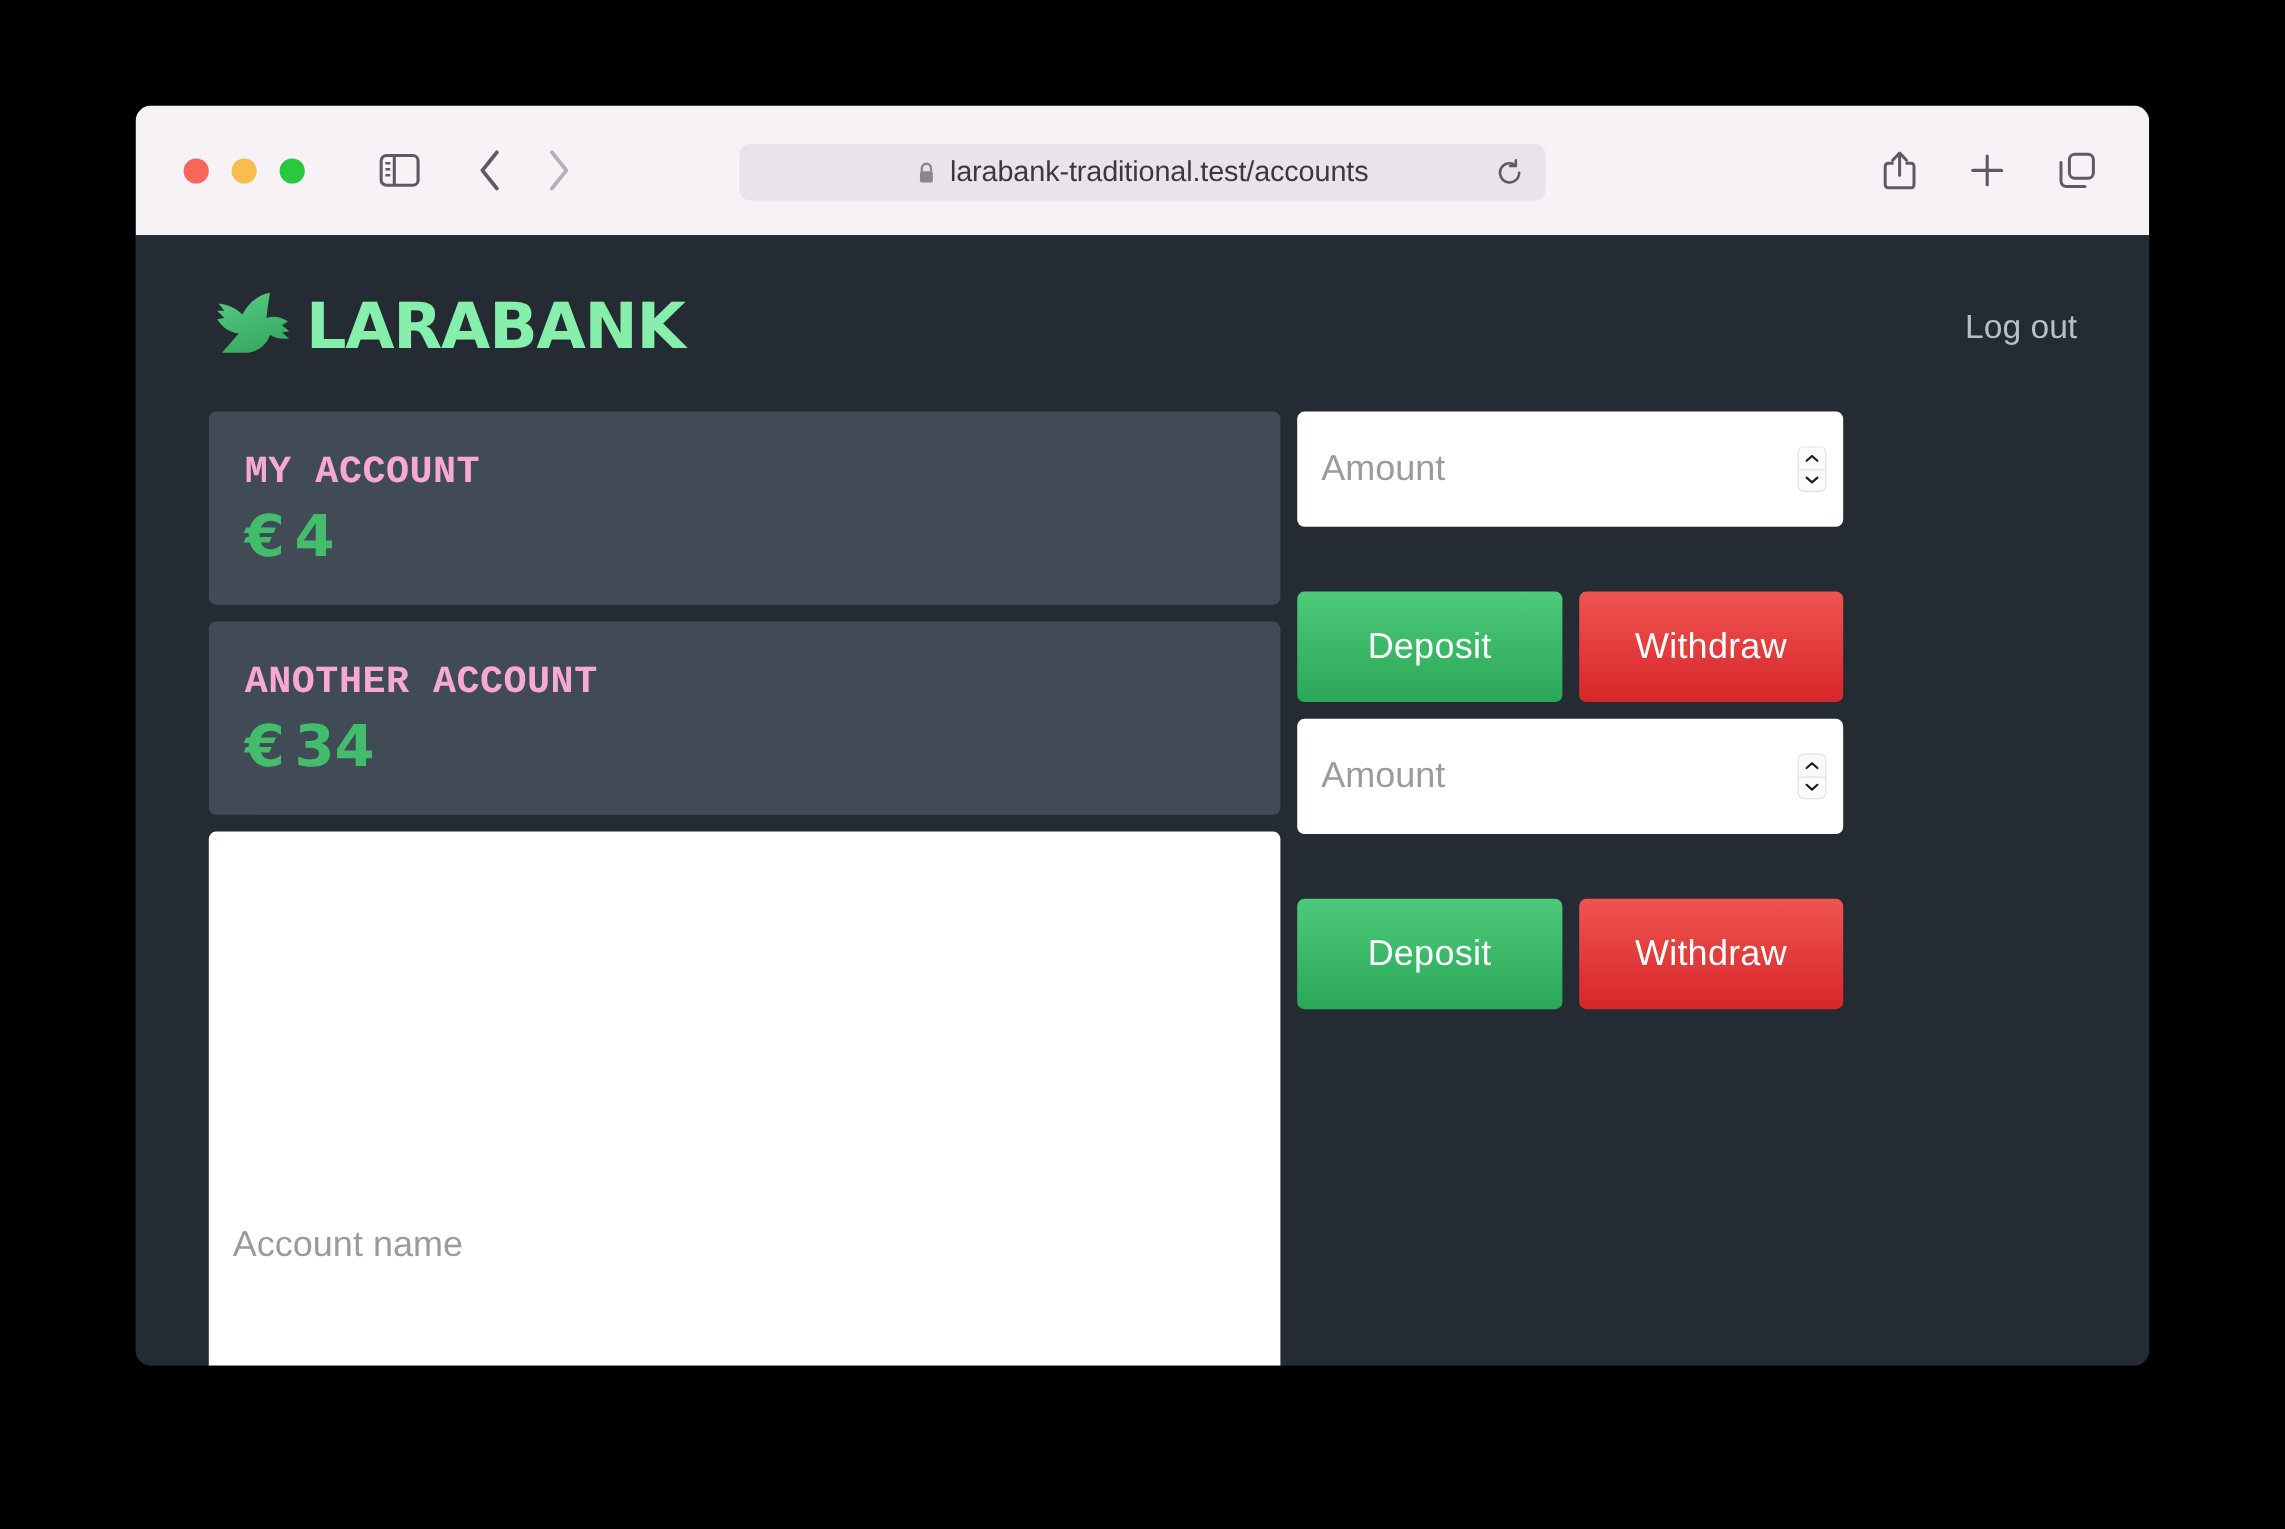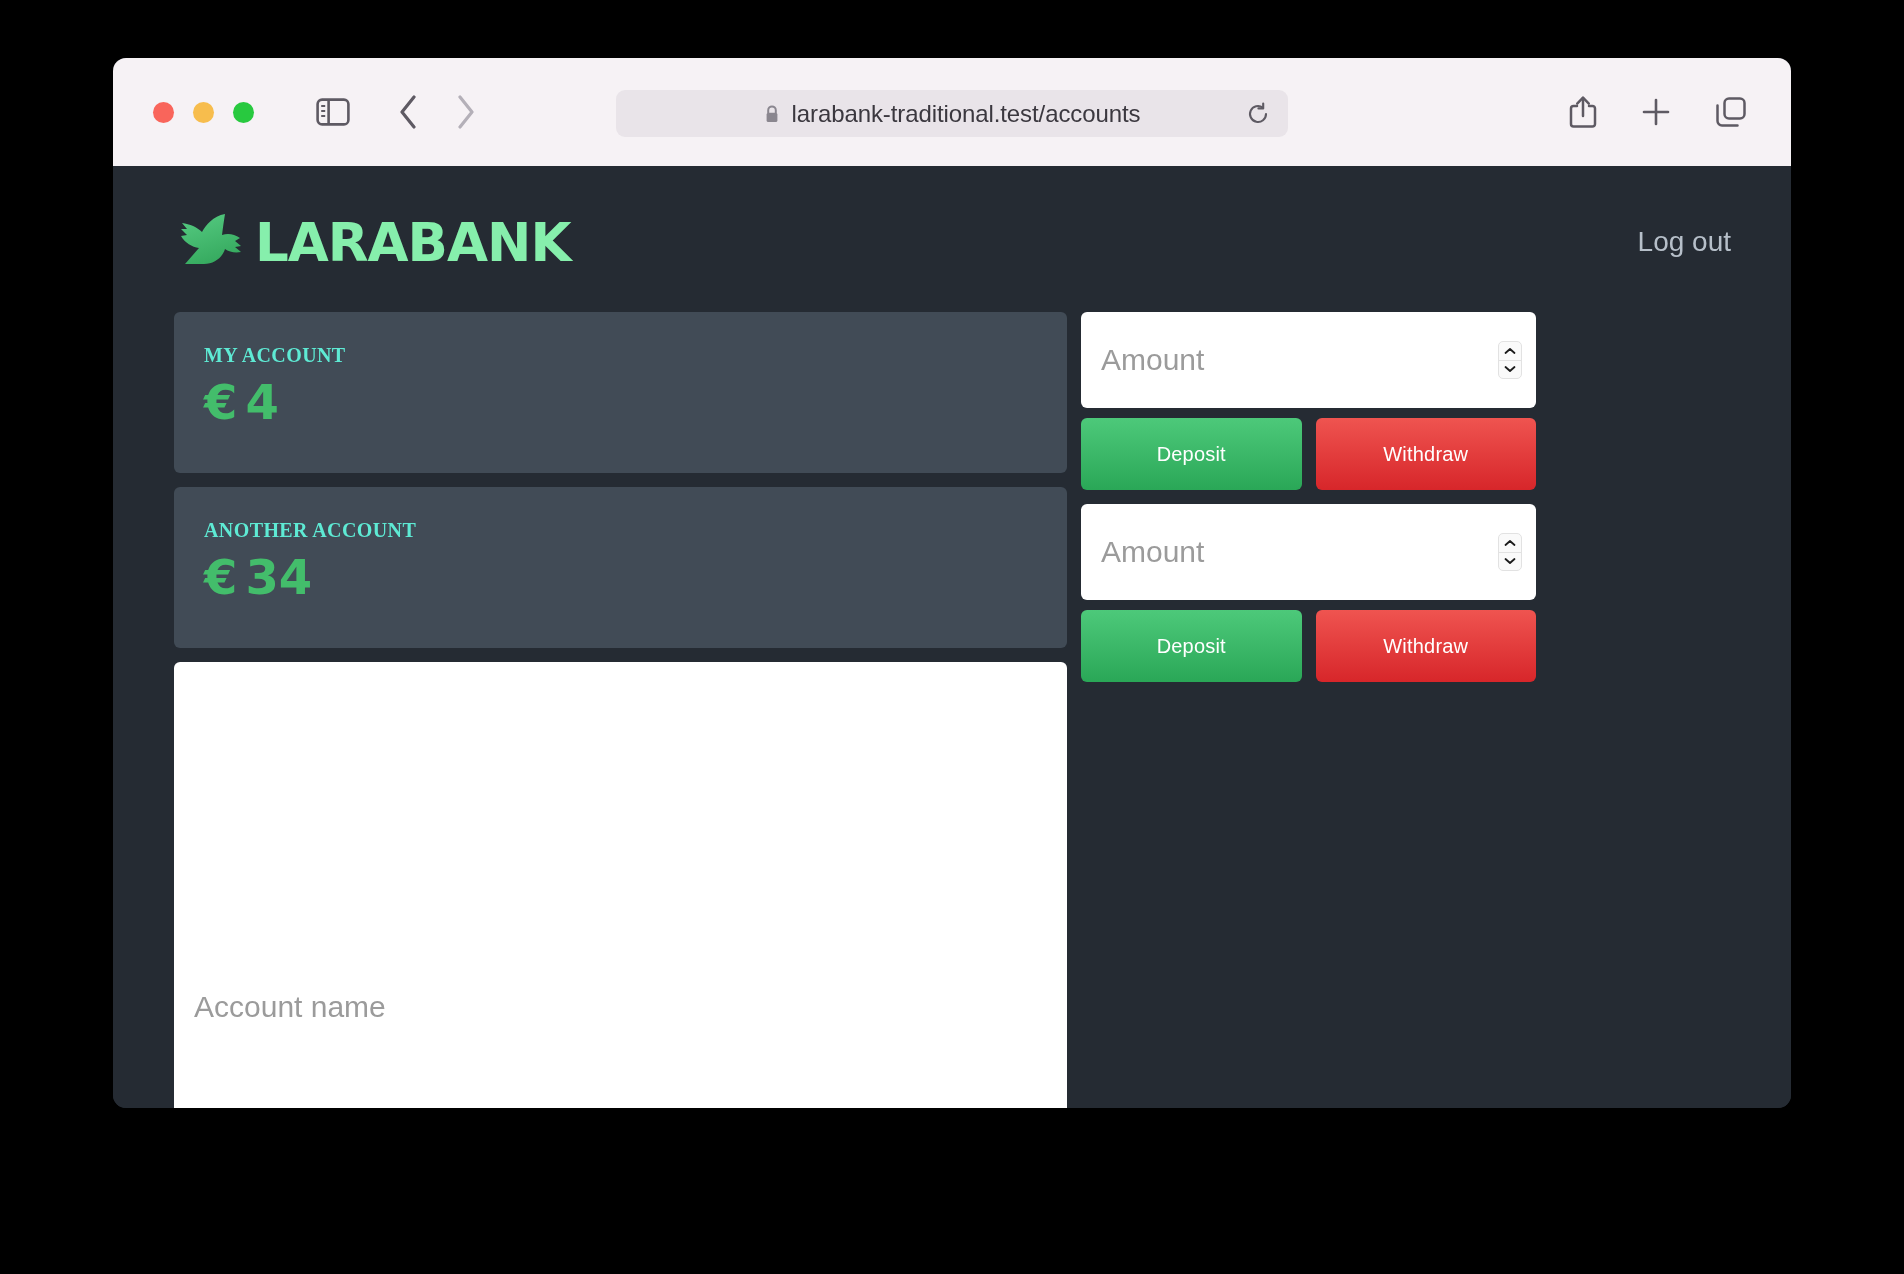--- a/index.html
+++ b/index.html
@@ -16,21 +16,21 @@
     position: relative;
     width: 1904px;
     height: 1274px;
     background: #000000;
   }
 
   
   .browser-window {
     position: absolute;
     left: 113px;
-    top: 58px;
+    top: 88px;
     width: 1678px;
     height: 1050px;
     border-radius: 13px;
     overflow: hidden;
     background: #252b33;
     box-shadow: 0 14px 50px rgba(0,0,0,0.55);
   }
 
   
   .toolbar {
@@ -156,25 +156,25 @@
 
   .account-card {
     background: #414b56;
     border-radius: 6px;
     box-sizing: border-box;
     padding: 32px 30px 30px 30px;
     margin-bottom: 14px;
     height: 161px;
   }
   .account-name {
-    font-family: Liberation Serif, serif;
+    font-family: Liberation Mono, monospace;
     font-weight: 700;
-    font-size: 20px;
+    font-size: 32px;
     letter-spacing: 0.4px;
-    color: #5eead4;
+    color: #f9a8d4;
     text-transform: uppercase;
     margin: 0 0 10px 0;
   }
   .account-balance {
     font-family: "DejaVu Sans", sans-serif;
     font-weight: 700;
     font-size: 48px;
     color: #43bd6b;
     line-height: 1.05;
     margin: 0;
@@ -224,26 +224,27 @@
     align-items: center;
     justify-content: center;
   }
   .spinner .half + .half { border-top: 1px solid #e2e2e2; }
 
   .btn-row { display: flex; gap: 14px; }
   .btn {
     flex: 1;
     border: none;
     border-radius: 6px;
-    height: 72px;
+    height: 92px;
     font-family: "Liberation Sans", sans-serif;
-    font-size: 20px;
+    font-size: 30px;
     color: #ffffff;
     cursor: pointer;
     letter-spacing: 0.2px;
+    margin-top: 44px;
   }
   .btn-deposit {
     background: linear-gradient(to bottom, #4dc97a 0%, #2aa757 100%);
   }
   .btn-withdraw {
     background: linear-gradient(to bottom, #ef5450 0%, #d7262a 100%);
   }
 
   .new-account-row { display: flex; gap: 14px; flex-direction: column; }
   .name-field {

